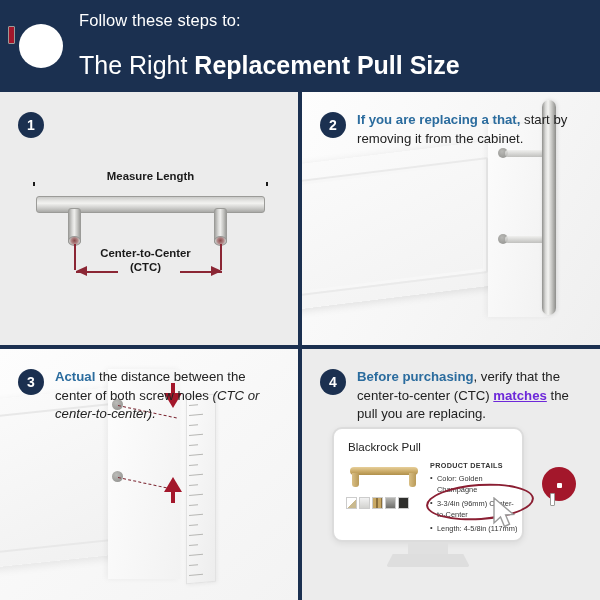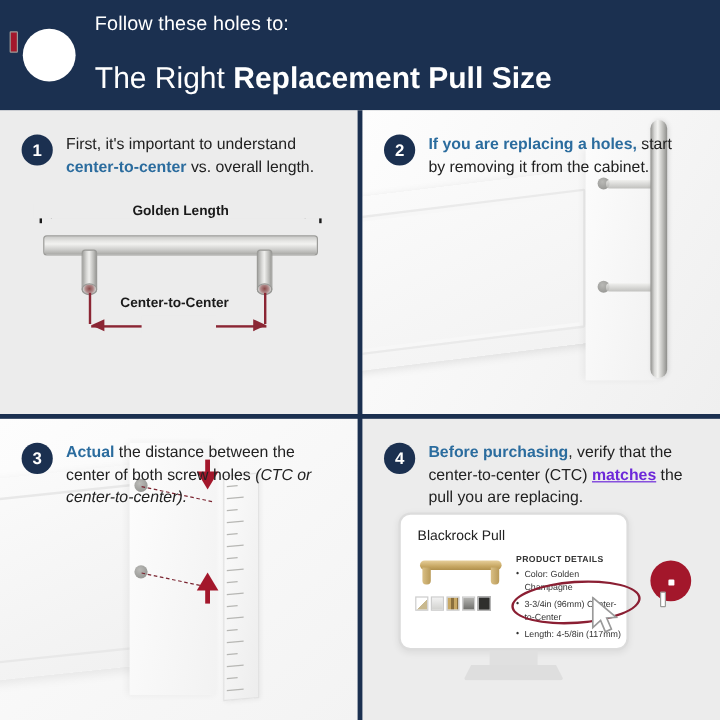--- a/index.html
+++ b/index.html
@@ -160,60 +160,60 @@
 </head>
 <body>
 
 <div class="page">
 
   <div class="header">
     <div class="hdr-badge">
       <span class="bang"><span class="bar"></span><span class="dot"></span></span>
     </div>
     <div class="hdr-text">
-      <div class="hdr-line1">Follow these holes to:</div>
+      <div class="hdr-line1">Follow these steps to:</div>
       <div class="hdr-line2">
         <span class="lite">The Right </span><span class="bold">Replacement Pull Size</span>
       </div>
     </div>
   </div>
 
   <div class="grid">
     <div class="vline"></div>
     <div class="hline"></div>
 
     <div class="cell c1">
       <div class="cell-inner">
         <div class="step-head">
           <div class="num">1</div>
-          <div class="step-text"><span>First, it's important to understand </span><b>center-to-center</b><span> vs. overall length.</span></div>
         </div>
 
         <div class="pull-wrap">
           <div class="ol-line"></div>
           <div class="ol-cap l"></div>
           <div class="ol-cap r"></div>
           <div class="ol-arrow l"></div>
           <div class="ol-arrow r"></div>
-          <div class="ol-label">Golden Length</div>
+          <div class="ol-label">Measure Length</div>
 
           <div class="bar"></div>
           <div class="post p1"></div>
           <div class="post p2"></div>
           <div class="screw s1"></div>
           <div class="screw s2"></div>
           <div class="drop d1"></div>
           <div class="drop d2"></div>
 
           <div class="ctc-line"></div>
           <div class="ctc-mask"></div>
           <div class="ctc-arrow l"></div>
           <div class="ctc-arrow r"></div>
           <div class="ctc-label">
             <div>Center-to-Center</div>
+            <div class="ctc-sub">(CTC)</div>
           </div>
         </div>
 
       </div>
     </div>
 
     <div class="cell c2">
       <div class="cell-inner">
         <div class="cab2">
           <div class="wall"></div>
@@ -222,21 +222,21 @@
             </div>
           <div class="face"></div>
           <div class="hole h1"></div>
           <div class="hole h2"></div>
           <div class="stem t1"></div>
           <div class="stem t2"></div>
           <div class="pullbar"></div>
         </div>
         <div class="step-head">
           <div class="num">2</div>
-          <div class="step-text"><b>If you are replacing a holes,</b><span> start by removing it from the cabinet.</span></div>
+          <div class="step-text"><b>If you are replacing a that,</b><span> start by removing it from the cabinet.</span></div>
         </div>
       </div>
     </div>
 
     <div class="cell c3">
       <div class="cell-inner">
         <div class="cab3">
           <div class="wall"></div>
           <div class="door">
               <div class="door-in"></div>

